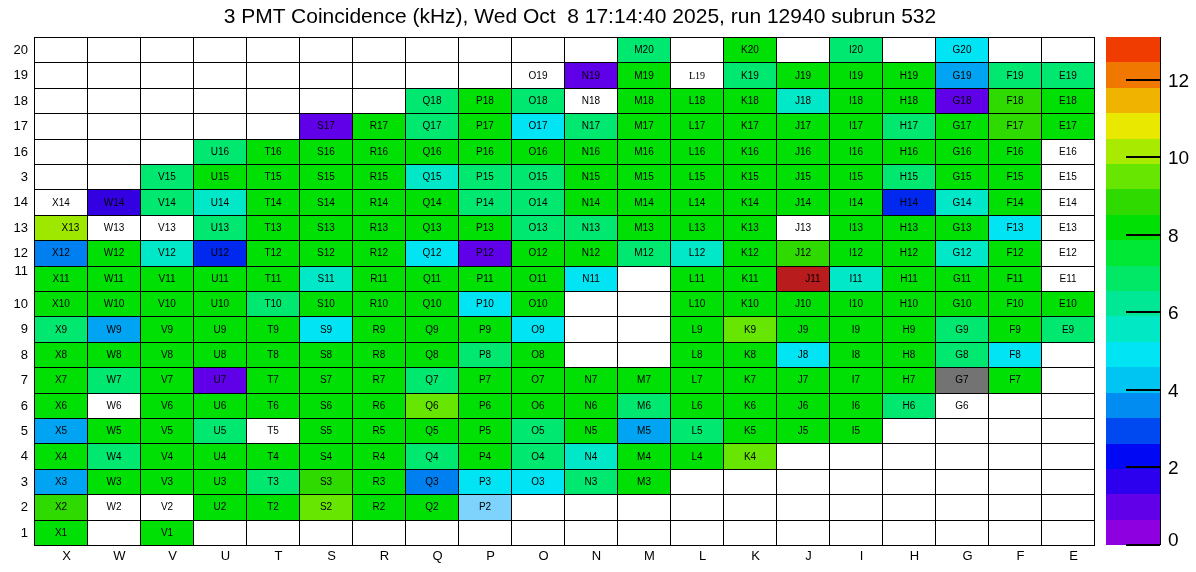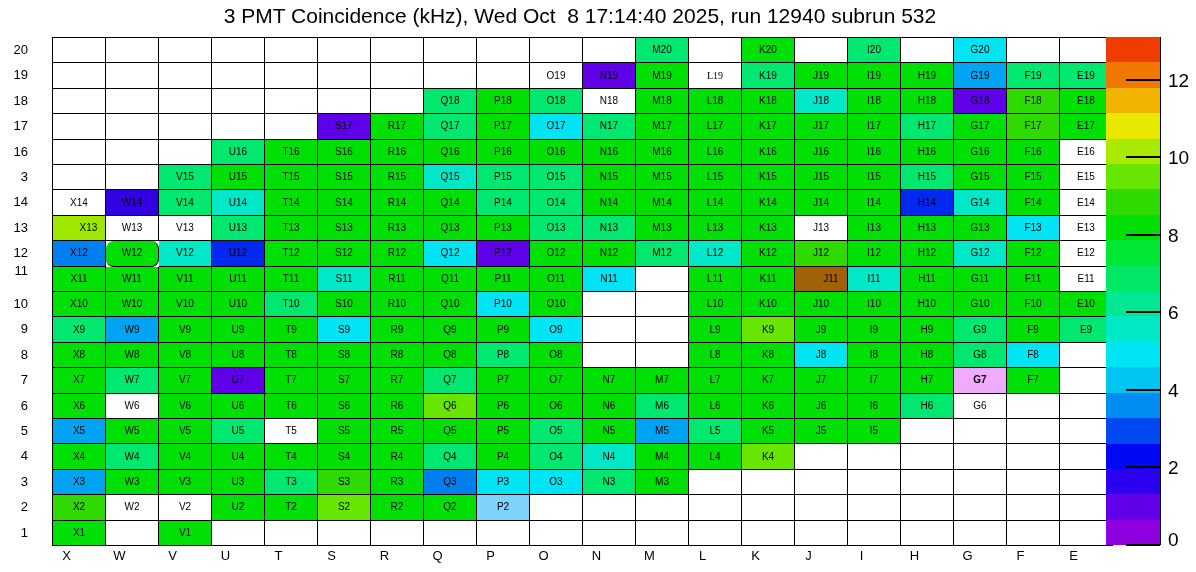--- a/index.html
+++ b/index.html
@@ -1,20 +1,20 @@
 <!DOCTYPE html>
 <html><head>
 <meta charset="utf-8">
 <style>
   html,body{margin:0;padding:0;background:#ffffff;}
   #canvas{position:relative;width:1196px;height:572px;background:#ffffff;
           font-family:"Liberation Sans","DejaVu Sans",sans-serif;color:#000;overflow:hidden;}
   #title{position:absolute;left:0;top:4px;width:1160px;text-align:center;
          font-size:21px;font-weight:400;letter-spacing:0px;white-space:pre;}
-  #grid{position:absolute;left:52px;top:37px;width:1060px;height:508px;
+  #grid{position:absolute;left:34px;top:37px;width:1060px;height:508px;
         display:grid;grid-template-columns:repeat(20,1fr);grid-template-rows:repeat(20,1fr);
         border-top:1px solid #000;border-left:1px solid #000;box-sizing:content-box;background:#fff;}
   .cell{border-right:1px solid #000;border-bottom:1px solid #000;
         display:flex;align-items:center;justify-content:center;
         font-size:10px;line-height:1;overflow:hidden;}
   #ylabels{position:absolute;left:0;top:37px;width:34px;height:508px;}
   .ylab{position:absolute;right:6px;width:28px;text-align:right;font-size:13px;line-height:25.4px;}
   #xlabels{position:absolute;left:40px;top:548px;width:1060px;height:18px;}
   .xlab{position:absolute;top:0;width:53px;text-align:center;font-size:13px;}
   #colorbar{position:absolute;left:1106px;top:37px;width:54px;height:508px;
@@ -205,21 +205,21 @@
       <div class="cell" style="background: rgb(0, 224, 5);">M13</div>
       <div class="cell" style="background: rgb(0, 224, 5);">L13</div>
       <div class="cell" style="background: rgb(0, 224, 5);">K13</div>
       <div class="cell" style="background: rgb(255, 255, 255);">J13</div>
       <div class="cell" style="background: rgb(0, 224, 5);">I13</div>
       <div class="cell" style="background: rgb(0, 224, 5);">H13</div>
       <div class="cell" style="background: rgb(0, 224, 5);">G13</div>
       <div class="cell" style="background: rgb(0, 228, 244);">F13</div>
       <div class="cell" style="background: rgb(255, 255, 255);">E13</div>
       <div class="cell" style="background: rgb(0, 128, 240);">X12</div>
-      <div class="cell" style="background: rgb(0, 224, 5); border-radius: 8px;">W12</div>
+      <div class="cell" style="background: rgb(0, 224, 5);">W12</div>
       <div class="cell" style="background: rgb(0, 232, 200);">V12</div>
       <div class="cell" style="background: rgb(0, 40, 238);">U12</div>
       <div class="cell" style="background: rgb(0, 224, 5);">T12</div>
       <div class="cell" style="background: rgb(0, 224, 5);">S12</div>
       <div class="cell" style="background: rgb(0, 224, 5);">R12</div>
       <div class="cell" style="background: rgb(0, 228, 244);">Q12</div>
       <div class="cell" style="background: rgb(95, 0, 232);">P12</div>
       <div class="cell" style="background: rgb(0, 224, 5);">O12</div>
       <div class="cell" style="background: rgb(0, 224, 5);">N12</div>
       <div class="cell" style="background: rgb(0, 232, 112);">M12</div>
@@ -238,21 +238,21 @@
       <div class="cell" style="background: rgb(0, 224, 5);">T11</div>
       <div class="cell" style="background: rgb(0, 232, 200);">S11</div>
       <div class="cell" style="background: rgb(0, 224, 5);">R11</div>
       <div class="cell" style="background: rgb(0, 224, 5);">Q11</div>
       <div class="cell" style="background: rgb(0, 224, 5);">P11</div>
       <div class="cell" style="background: rgb(0, 224, 5);">O11</div>
       <div class="cell" style="background: rgb(0, 228, 244);">N11</div>
       <div class="cell" style="background: rgb(255, 255, 255);"></div>
       <div class="cell" style="background: rgb(0, 224, 5);">L11</div>
       <div class="cell" style="background: rgb(0, 224, 5);">K11</div>
-      <div class="cell" style="background: #a16207; padding-left: 20px;">J11</div>
+      <div class="cell" style="background: #b91c1c; padding-left: 20px;">J11</div>
       <div class="cell" style="background: rgb(0, 232, 200);">I11</div>
       <div class="cell" style="background: rgb(0, 224, 5);">H11</div>
       <div class="cell" style="background: rgb(0, 224, 5);">G11</div>
       <div class="cell" style="background: rgb(0, 224, 5);">F11</div>
       <div class="cell" style="background: rgb(255, 255, 255);">E11</div>
       <div class="cell" style="background: rgb(0, 224, 5);">X10</div>
       <div class="cell" style="background: rgb(0, 224, 5);">W10</div>
       <div class="cell" style="background: rgb(0, 224, 5);">V10</div>
       <div class="cell" style="background: rgb(0, 224, 5);">U10</div>
       <div class="cell" style="background: rgb(0, 232, 112);">T10</div>
@@ -321,21 +321,21 @@
       <div class="cell" style="background: rgb(0, 232, 112);">Q7</div>
       <div class="cell" style="background: rgb(0, 224, 5);">P7</div>
       <div class="cell" style="background: rgb(0, 224, 5);">O7</div>
       <div class="cell" style="background: rgb(0, 224, 5);">N7</div>
       <div class="cell" style="background: rgb(0, 224, 5);">M7</div>
       <div class="cell" style="background: rgb(0, 224, 5);">L7</div>
       <div class="cell" style="background: rgb(0, 224, 5);">K7</div>
       <div class="cell" style="background: rgb(0, 224, 5);">J7</div>
       <div class="cell" style="background: rgb(0, 224, 5);">I7</div>
       <div class="cell" style="background: rgb(0, 224, 5);">H7</div>
-      <div class="cell" style="background: #f0abfc; font-weight: bold;">G7</div>
+      <div class="cell" style="background: #737373;">G7</div>
       <div class="cell" style="background: rgb(0, 224, 5);">F7</div>
       <div class="cell" style="background: rgb(255, 255, 255);"></div>
       <div class="cell" style="background: rgb(0, 224, 5);">X6</div>
       <div class="cell" style="background: rgb(255, 255, 255);">W6</div>
       <div class="cell" style="background: rgb(0, 224, 5);">V6</div>
       <div class="cell" style="background: rgb(0, 224, 5);">U6</div>
       <div class="cell" style="background: rgb(0, 224, 5);">T6</div>
       <div class="cell" style="background: rgb(0, 224, 5);">S6</div>
       <div class="cell" style="background: rgb(0, 224, 5);">R6</div>
       <div class="cell" style="background: rgb(102, 230, 0);">Q6</div>

